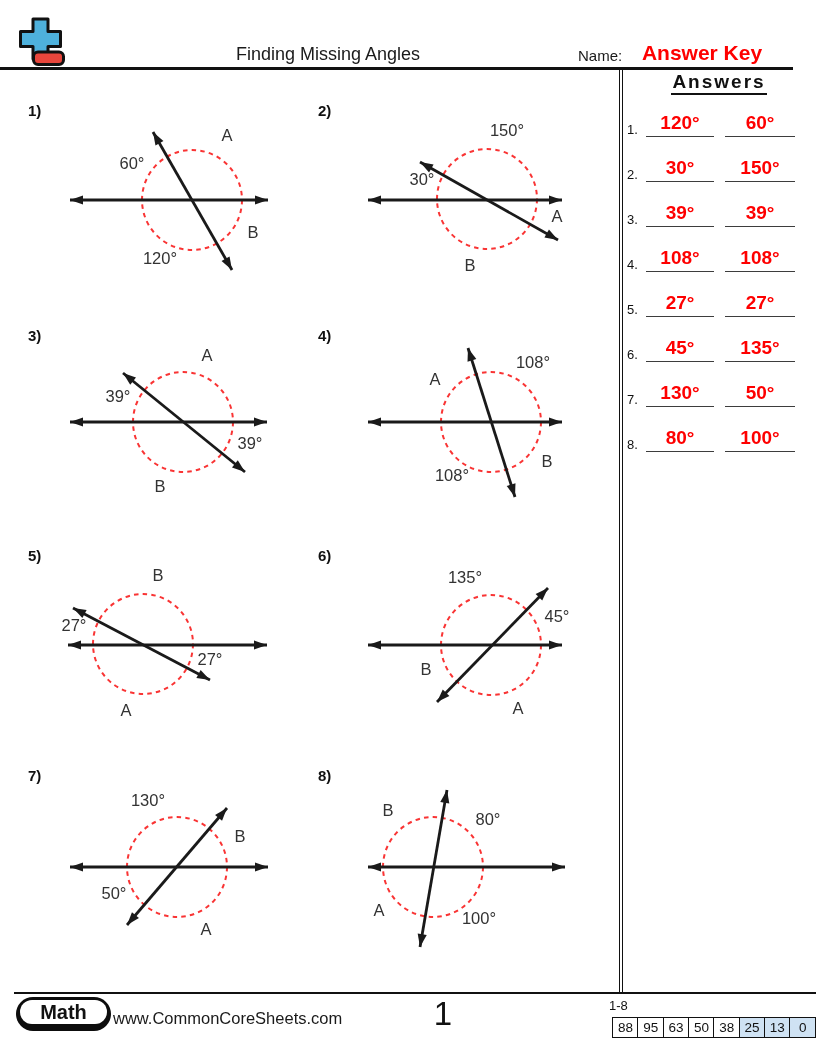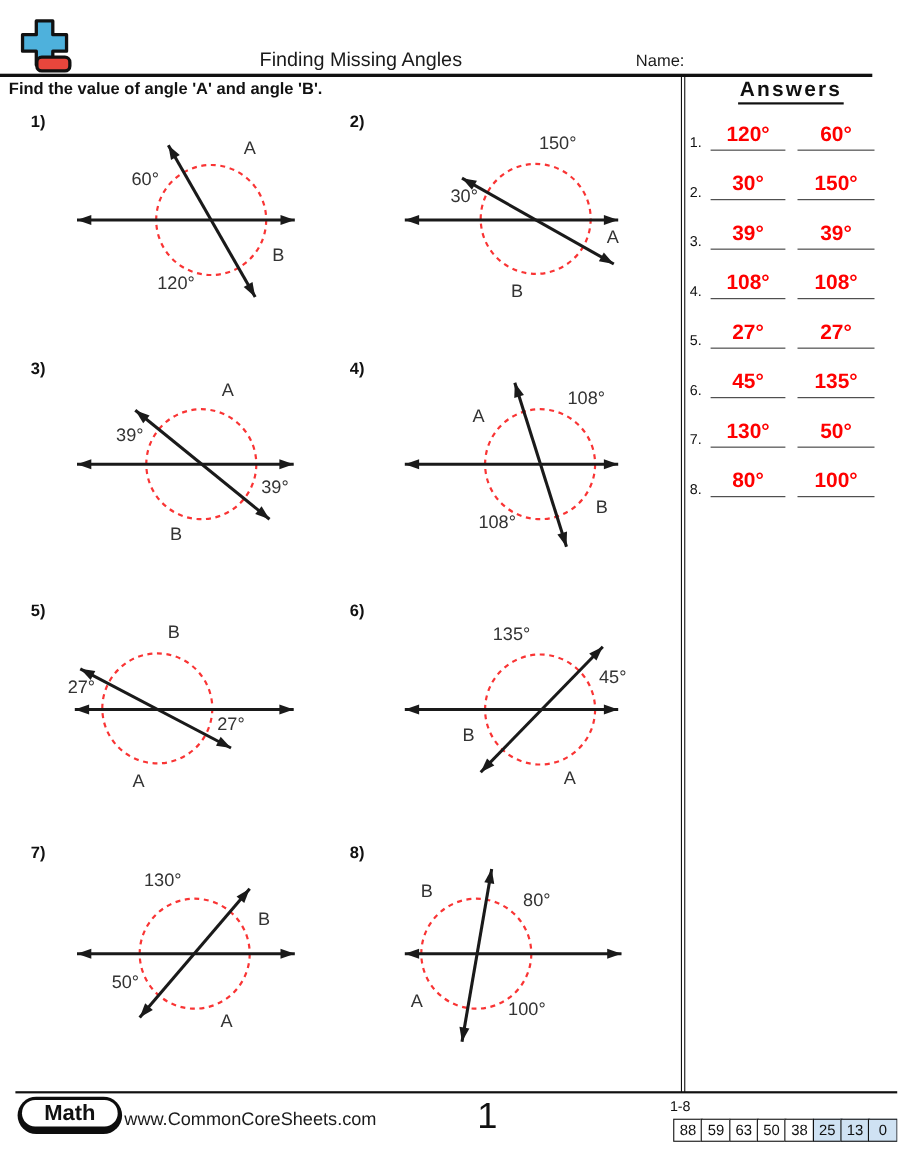--- a/index.html
+++ b/index.html
@@ -57,22 +57,22 @@
 <body>
 
 <div class="page">
 
   <svg class="logo" width="52" height="54" viewBox="0 0 52 54">
     <path d="M 16 3 H 31 V 15.5 H 43.5 V 30.5 H 31 V 43 H 16 V 30.5 H 3.5 V 15.5 H 16 Z" fill="#4eb1dc" stroke="#111" stroke-width="3" stroke-linejoin="round"></path>
     <rect x="16.5" y="36" width="30" height="12.5" rx="4.5" fill="#e8463c" stroke="#111" stroke-width="3"></rect>
   </svg>
   <div class="title">Finding Missing Angles</div>
   <div class="name-label">Name:</div>
+  <div class="answer-key" style="color: rgb(254, 0, 0);">Answer Key</div>
   <div class="header-line"></div>
-  <div class="instruction">Find the value of angle 'A' and angle 'B'.</div>
 
   <div class="vdivider"></div>
   <div class="answers-title">
     <span>Answers</span>
   </div>
   <div class="answers-rows">
       <div class="ans-row" style="top: 99px;">
         <span class="ans-num">1.</span>
         <span class="blank b1">
           <span class="ans-val" style="color: rgb(254, 0, 0);">120°</span>
@@ -311,21 +311,21 @@
 
   <div class="footer-line"></div>
   <div class="math-pill">
     <div class="math-pill-inner">Math</div>
   </div>
   <div class="site-url">www.CommonCoreSheets.com</div>
   <div class="page-number">1</div>
   <div class="range-label">1-8</div>
   <div class="score-table">
       <div class="score-cell">88</div>
-      <div class="score-cell">59</div>
+      <div class="score-cell">95</div>
       <div class="score-cell">63</div>
       <div class="score-cell">50</div>
       <div class="score-cell">38</div>
       <div class="score-cell" style="background: rgb(207, 226, 243);">25</div>
       <div class="score-cell" style="background: rgb(207, 226, 243);">13</div>
       <div class="score-cell" style="background: rgb(207, 226, 243);">0</div>
     </div>
 
 </div>
 

